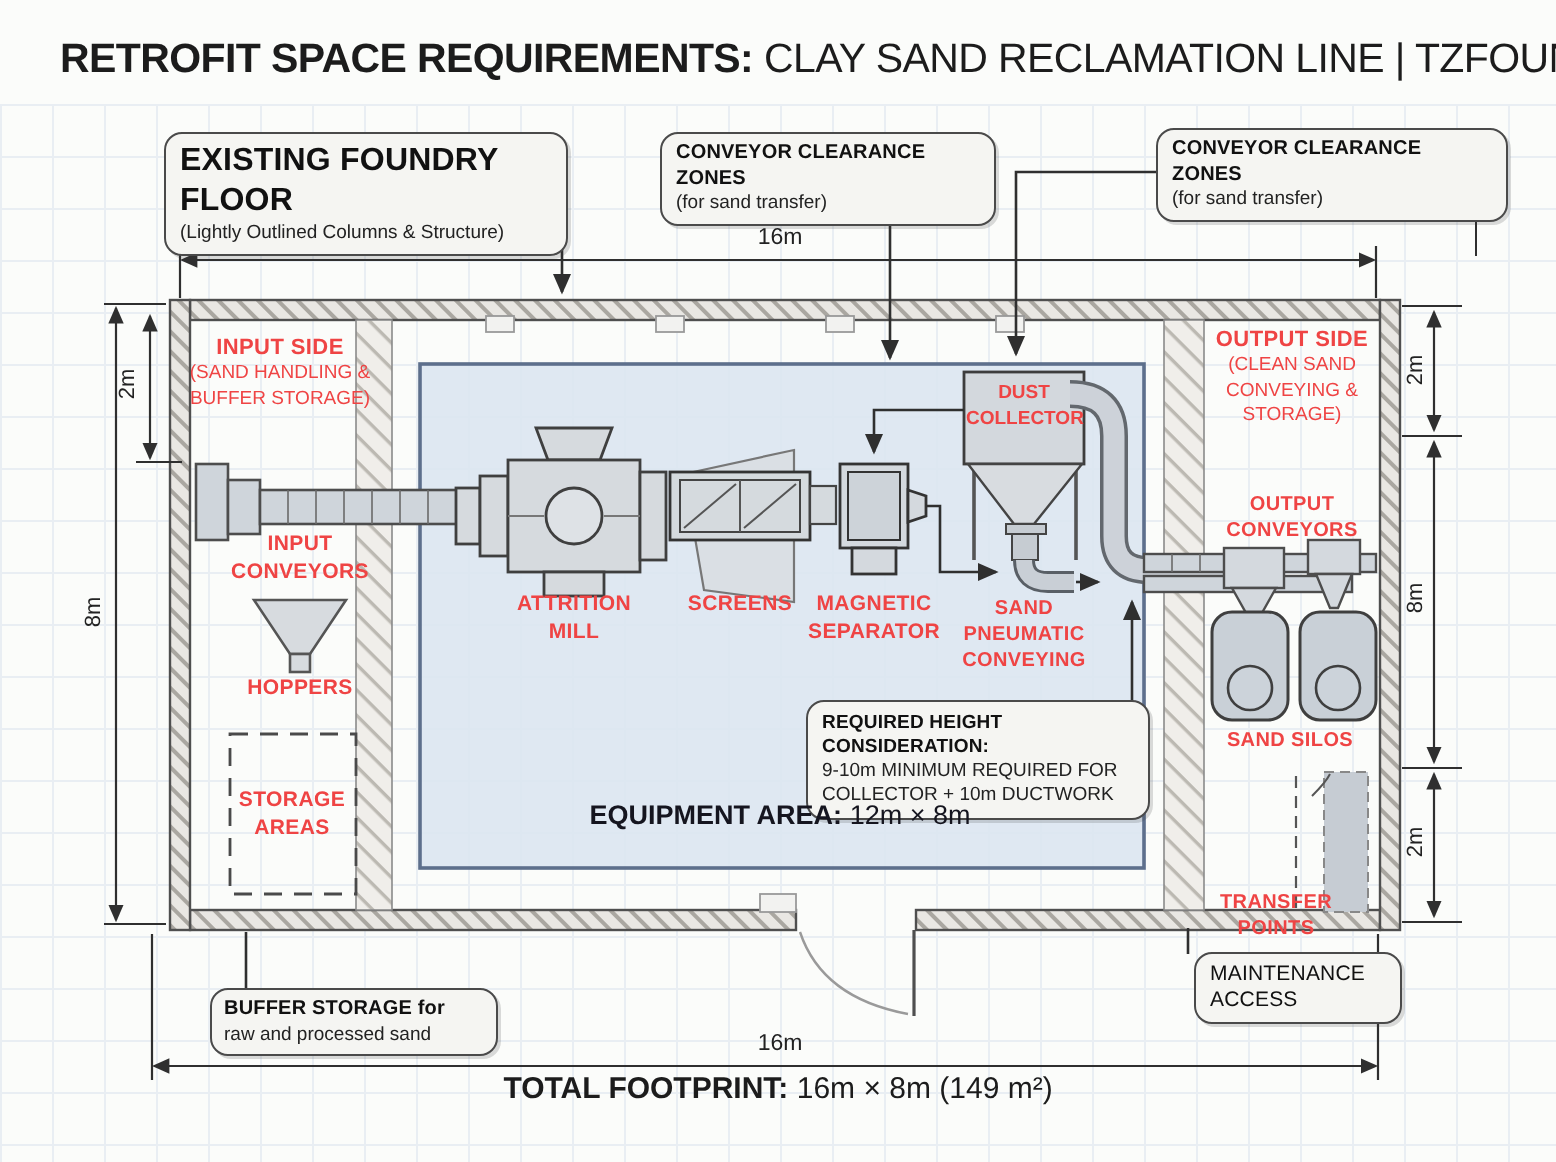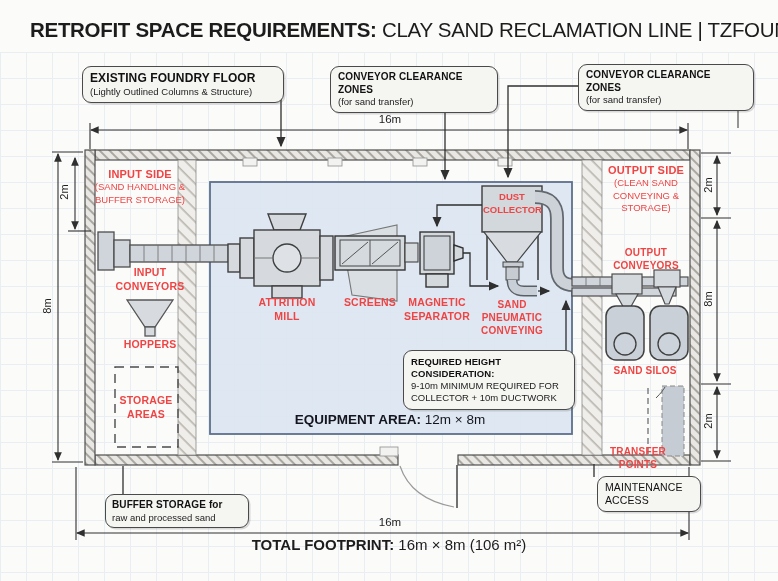--- a/index.html
+++ b/index.html
@@ -8,21 +8,21 @@
   #grid{position:absolute;left:0;top:52px;width:778px;height:529px;
         background-image:linear-gradient(#e4eaf1 1px,transparent 1px),
                          linear-gradient(90deg,#e4eaf1 1px,transparent 1px);
         background-size:26px 26px;opacity:.75;}
   svg{position:absolute;left:0;top:0;}
   .abs{position:absolute;}
   .ttl{font-size:20.5px;letter-spacing:-0.3px;white-space:nowrap;}
   .ttl b{font-weight:bold;}
   .box{position:absolute;background:#f5f5f2;border:1.8px solid #4a4a4a;border-radius:9px;
        padding:4px 7px;box-shadow:1.5px 1.5px 0 rgba(60,60,60,.18);text-align:left;}
-  .box .t{font-weight:bold;font-size:12px;letter-spacing:.1px;color:#111;line-height:1.25;}
+  .box .t{font-weight:bold;font-size:16px;letter-spacing:.1px;color:#111;line-height:1.25;}
   .box .s{font-size:9.5px;color:#222;line-height:1.25;}
   .lbl{position:absolute;text-align:center;line-height:1.3;color:#ef4444;}
   .zt{font-weight:bold;font-size:11px;letter-spacing:.2px;}
   .zs{font-size:9.5px;}
   .ml{font-weight:bold;font-size:10.5px;letter-spacing:.2px;}
   .dim{position:absolute;font-size:11px;color:#222;text-align:center;white-space:nowrap;}
   .rot{transform:rotate(-90deg);}
   .bigdim{font-size:11.5px;}
   .foot{font-size:15px;text-align:center;white-space:nowrap;}
   .foot b{font-weight:bold;}
@@ -253,33 +253,33 @@
     <div>TRANSFER</div>
     <div>POINTS</div>
   </div>
 
   <div class="box" style="left:403px;top:350px;width:156px;padding:5px 7px;">
     <div class="t" style="font-size:9.5px;">REQUIRED HEIGHT CONSIDERATION:</div>
     <div class="s">9-10m MINIMUM REQUIRED FOR</div>
     <div class="s">COLLECTOR + 10m DUCTWORK</div>
   </div>
 
-  <div class="abs eqarea" style="left:250px;top:412px;width:280px;"><b>EQUIPMENT AREA:</b>&nbsp;<span>12m × 8m</span></div>
+  <div class="abs eqarea" style="left:250px;top:400px;width:280px;"><b>EQUIPMENT AREA:</b>&nbsp;<span>12m × 8m</span></div>
 
   <div class="box" style="left:105px;top:494px;width:130px;padding:4px 6px;">
     <div class="t" style="font-size:10px;">BUFFER STORAGE for</div>
     <div class="s">raw and processed sand</div>
   </div>
   <div class="box" style="left:597px;top:476px;width:88px;">
     <div class="t" style="font-size:10.5px;font-weight:normal;">MAINTENANCE</div>
     <div class="t" style="font-size:10.5px;font-weight:normal;">ACCESS</div>
   </div>
 
   <div class="dim bigdim" style="left:374px;top:113px;width:32px;">16m</div>
   <div class="dim bigdim" style="left:374px;top:516px;width:32px;">16m</div>
   <div class="dim rot" style="left:32px;top:300px;width:30px;">8m</div>
   <div class="dim rot" style="left:49px;top:186px;width:30px;">2m</div>
   <div class="dim rot" style="left:693px;top:179px;width:30px;">2m</div>
   <div class="dim rot" style="left:693px;top:293px;width:30px;">8m</div>
   <div class="dim rot" style="left:693px;top:415px;width:30px;">2m</div>
 
-  <div class="abs foot" style="left:139px;top:536px;width:500px;"><b>TOTAL FOOTPRINT:</b><span> 16m × 8m (106 m²)</span></div>
+  <div class="abs foot" style="left:139px;top:536px;width:500px;"><b>TOTAL FOOTPRINT:</b><span> 16m × 8m (149 m²)</span></div>
 </div>
 
 </body></html>

